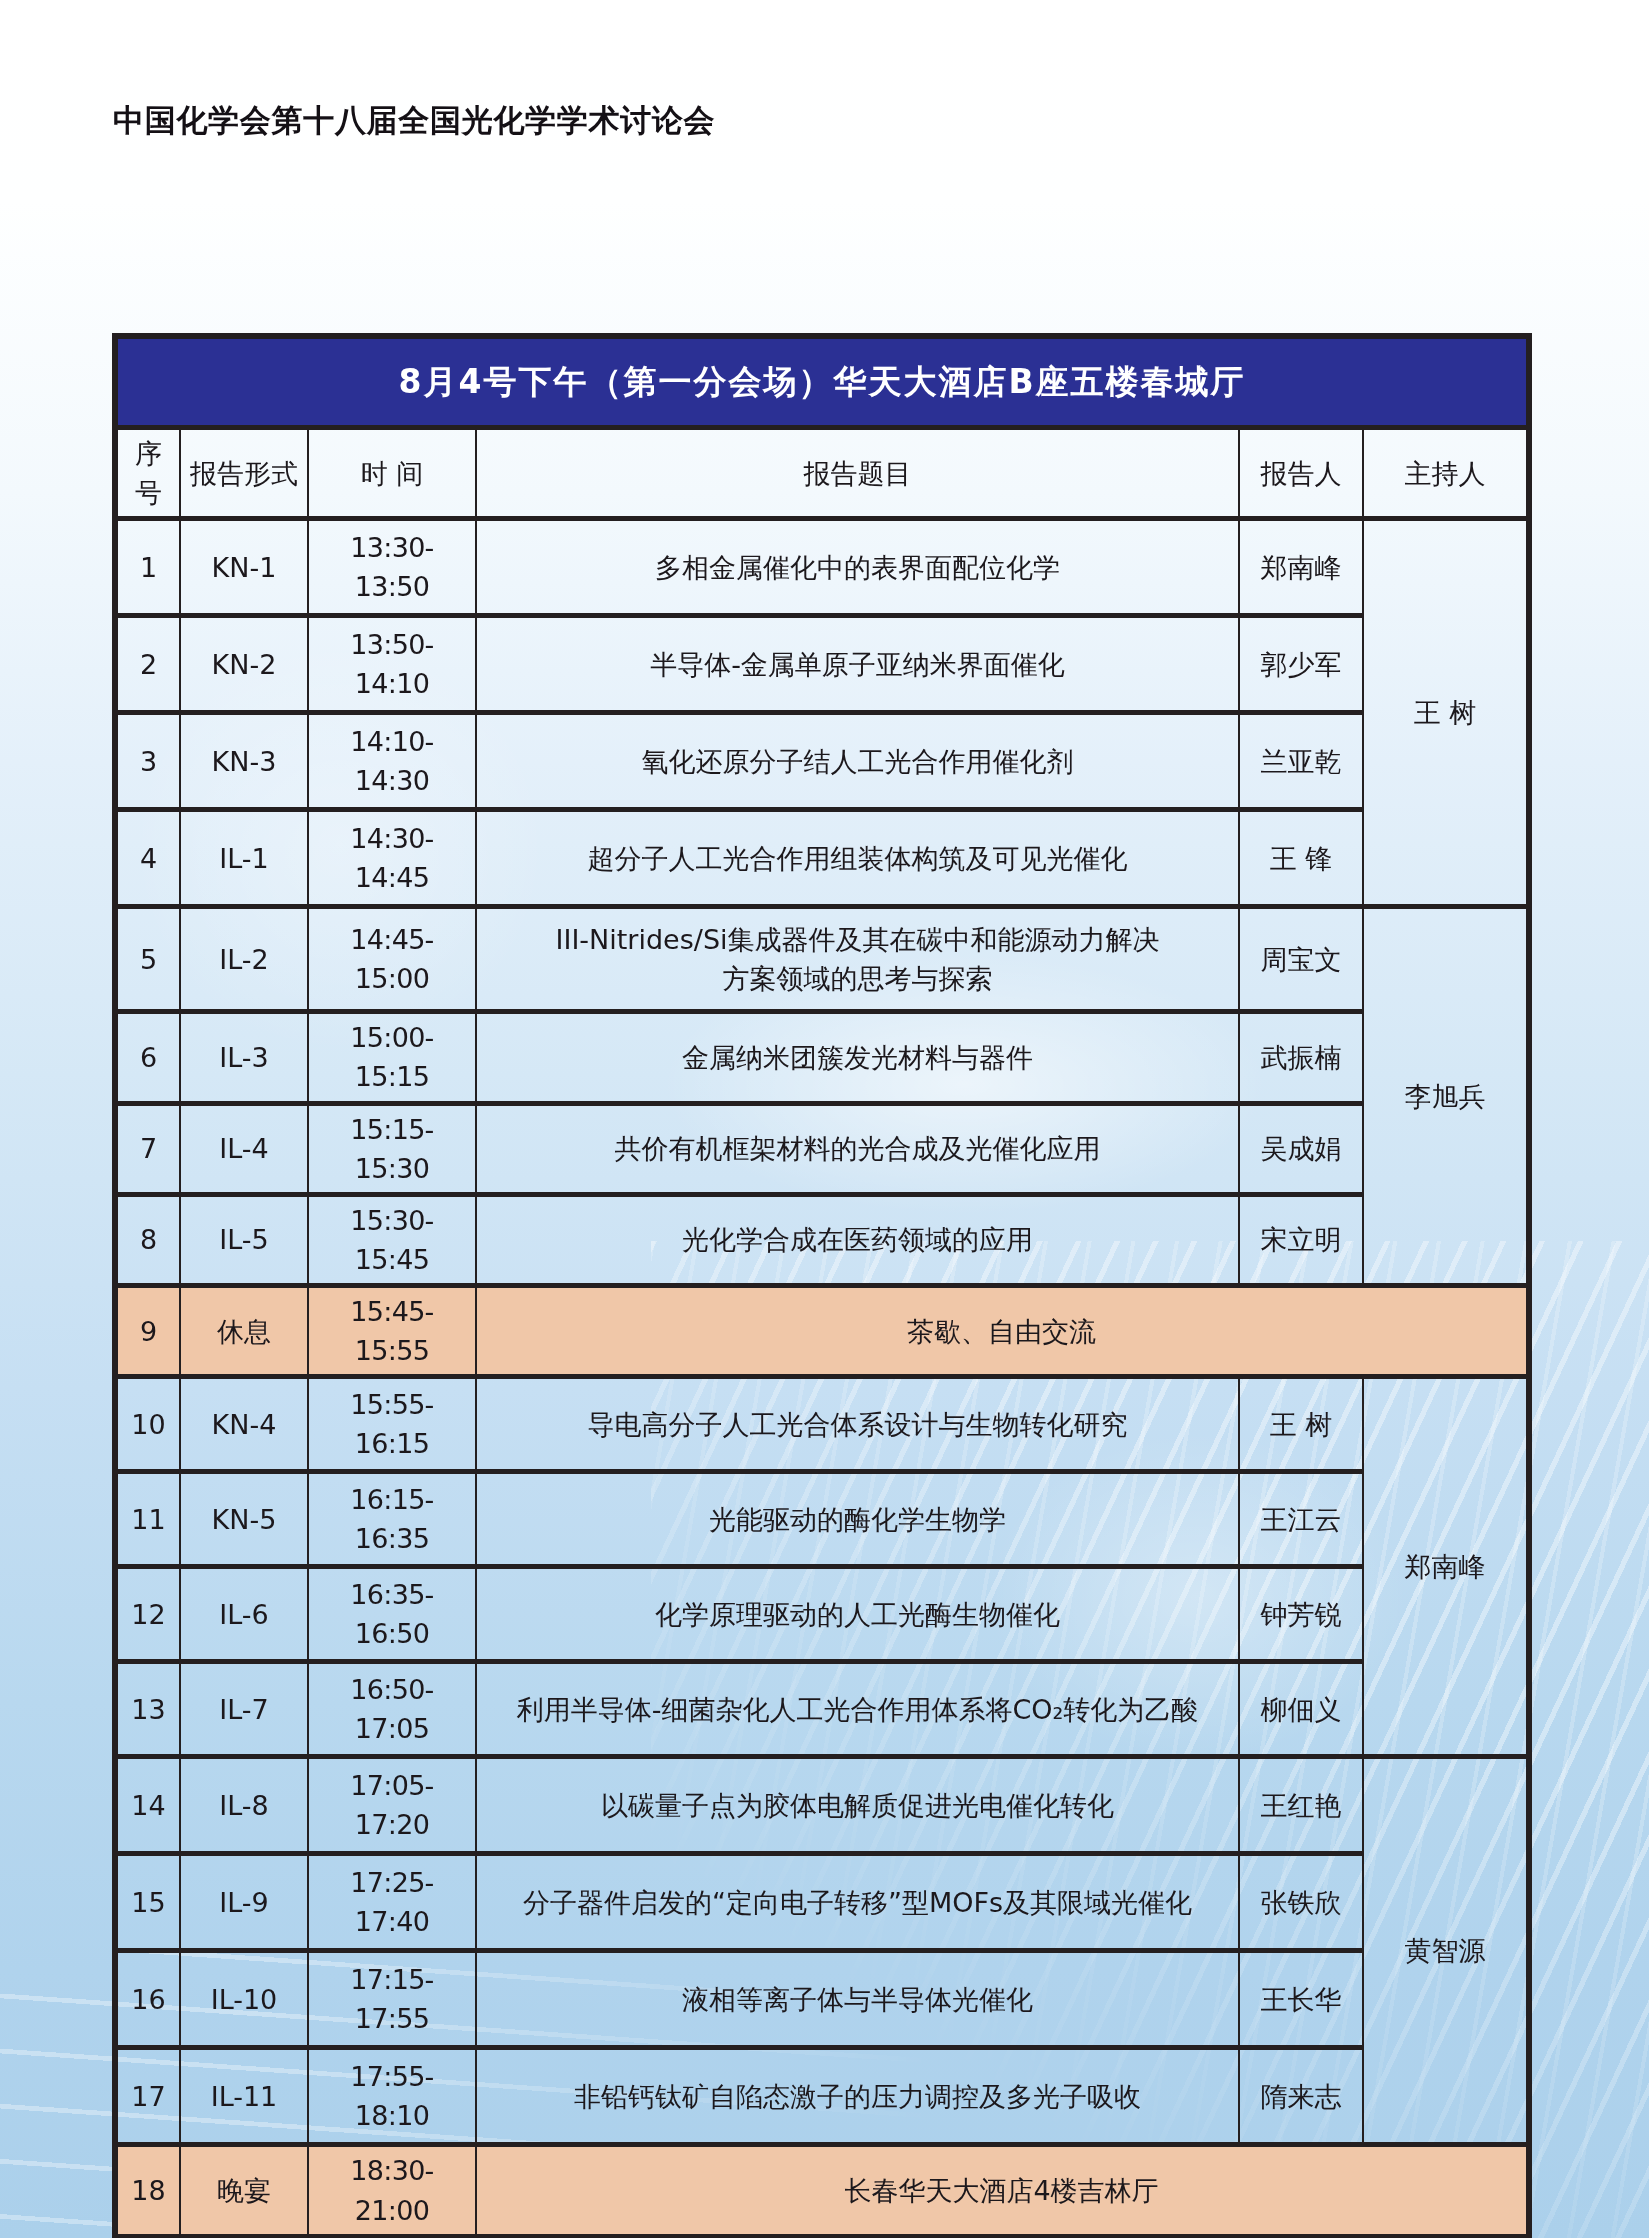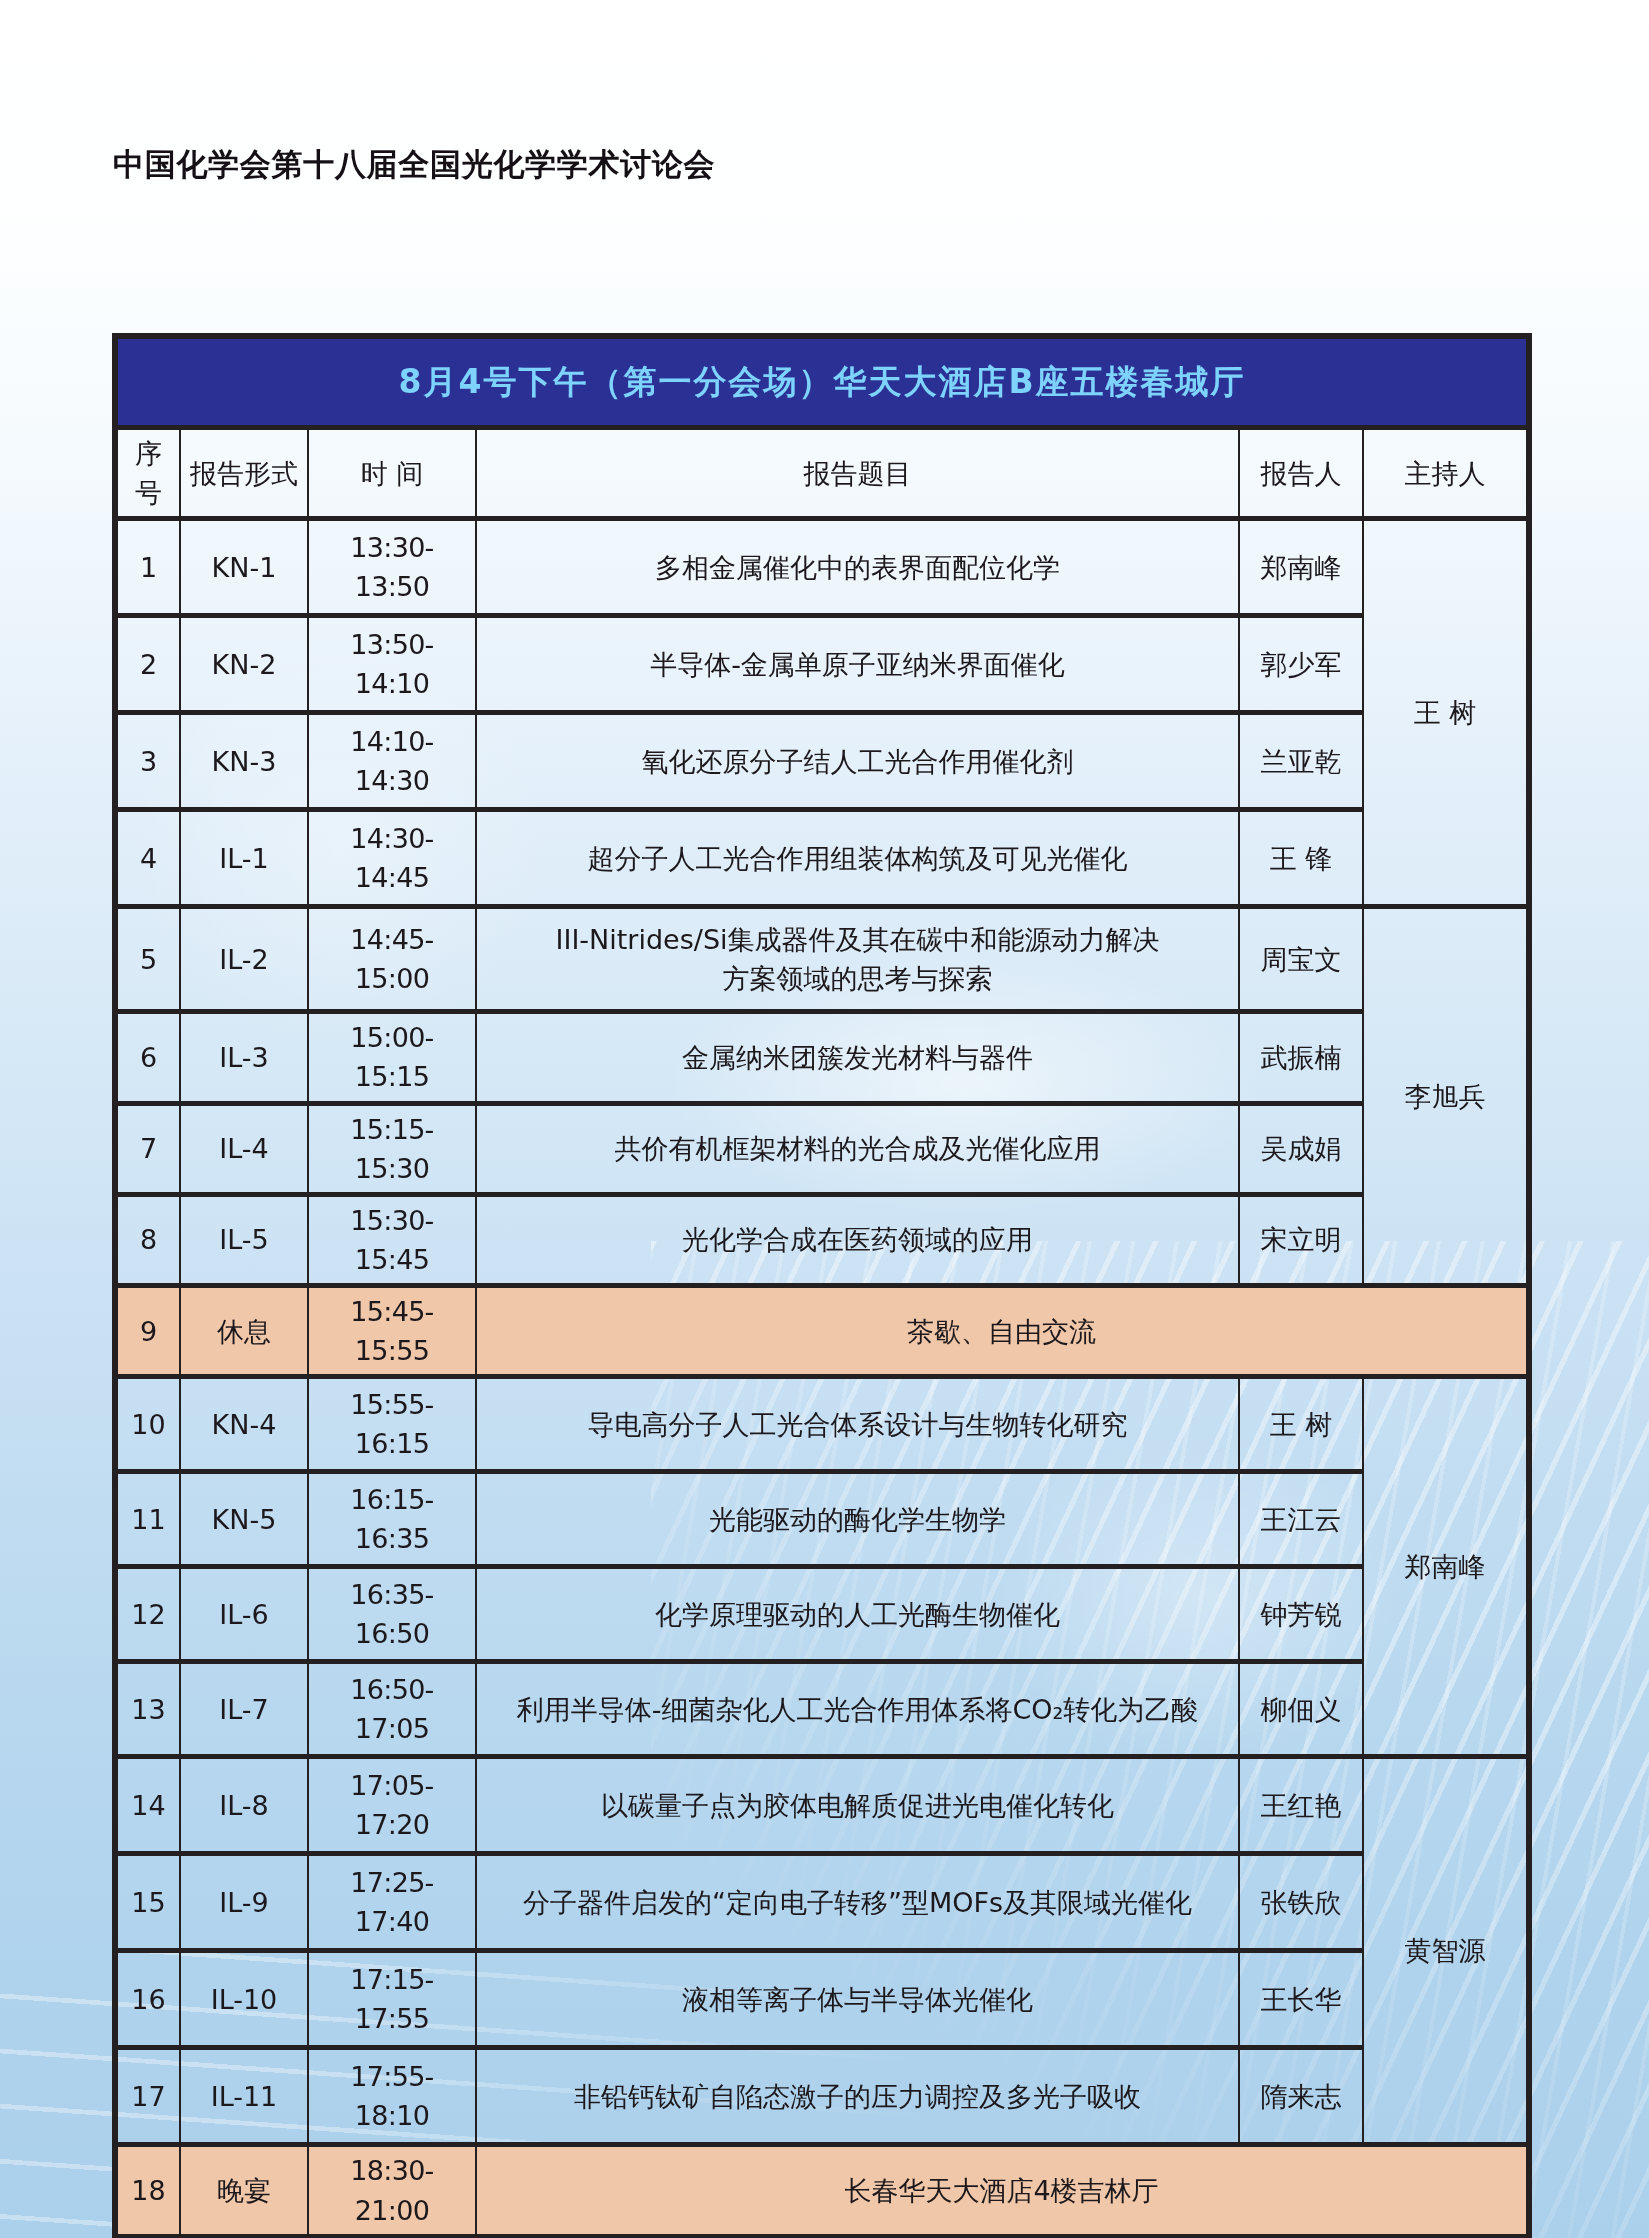--- a/index.html
+++ b/index.html
@@ -26,39 +26,39 @@
     -webkit-mask-image:linear-gradient(215deg,#000 35%,transparent 78%);
             mask-image:linear-gradient(215deg,#000 35%,transparent 78%);}
   .waves-bl{left:0;bottom:0;width:998px;height:286px;
     background:repeating-linear-gradient(184deg, rgba(255,255,255,.34) 0 4.7px, rgba(255,255,255,0) 4.7px 55px);
     -webkit-mask-image:linear-gradient(90deg,#000 30%,transparent 95%);
             mask-image:linear-gradient(90deg,#000 30%,transparent 95%);}
 
   .page-header{
     position:absolute;left:113px;top:100px;width:1423px;
     display:flex;justify-content:space-between;align-items:baseline;
-    font-size:31px;font-weight:bold;color:#141015;letter-spacing:0.7px;margin-top:44px;
+    font-size:31px;font-weight:bold;color:#141015;letter-spacing:0.7px;
   }
 
   table.session{
     position:absolute;left:112px;top:333px;
     border-collapse:collapse;table-layout:fixed;
     width:1413px;
   }
   table.session td{
     border:2.7px solid #241f20;
     border-top-width:5.3px;border-bottom-width:5.3px;
     text-align:center;vertical-align:middle;
     font-size:27px;line-height:1.45;
     padding:4px 6.7px;
     background:transparent;
   }
   table.session{border:6px solid #241f20;}
   tr.title-row td{
-    background:#2b3094;color:#7dd3fc;
+    background:#2b3094;color:#ffffff;
     font-size:33px;font-weight:bold;letter-spacing:2px;
     height:78px;
   }
   tr.head-row td{height:55px;}
   .cell-time{font-size:26px;letter-spacing:-0.7px;margin-left:8px;}
   .cell-title{white-space:pre-line;padding:0 14.6px;margin-left:36px;}
   tr.rA td{height:84px;}
   tr.rB td{height:92px;}
   tr.rC td{height:76px;}
   tr.rD td{height:82px;}

